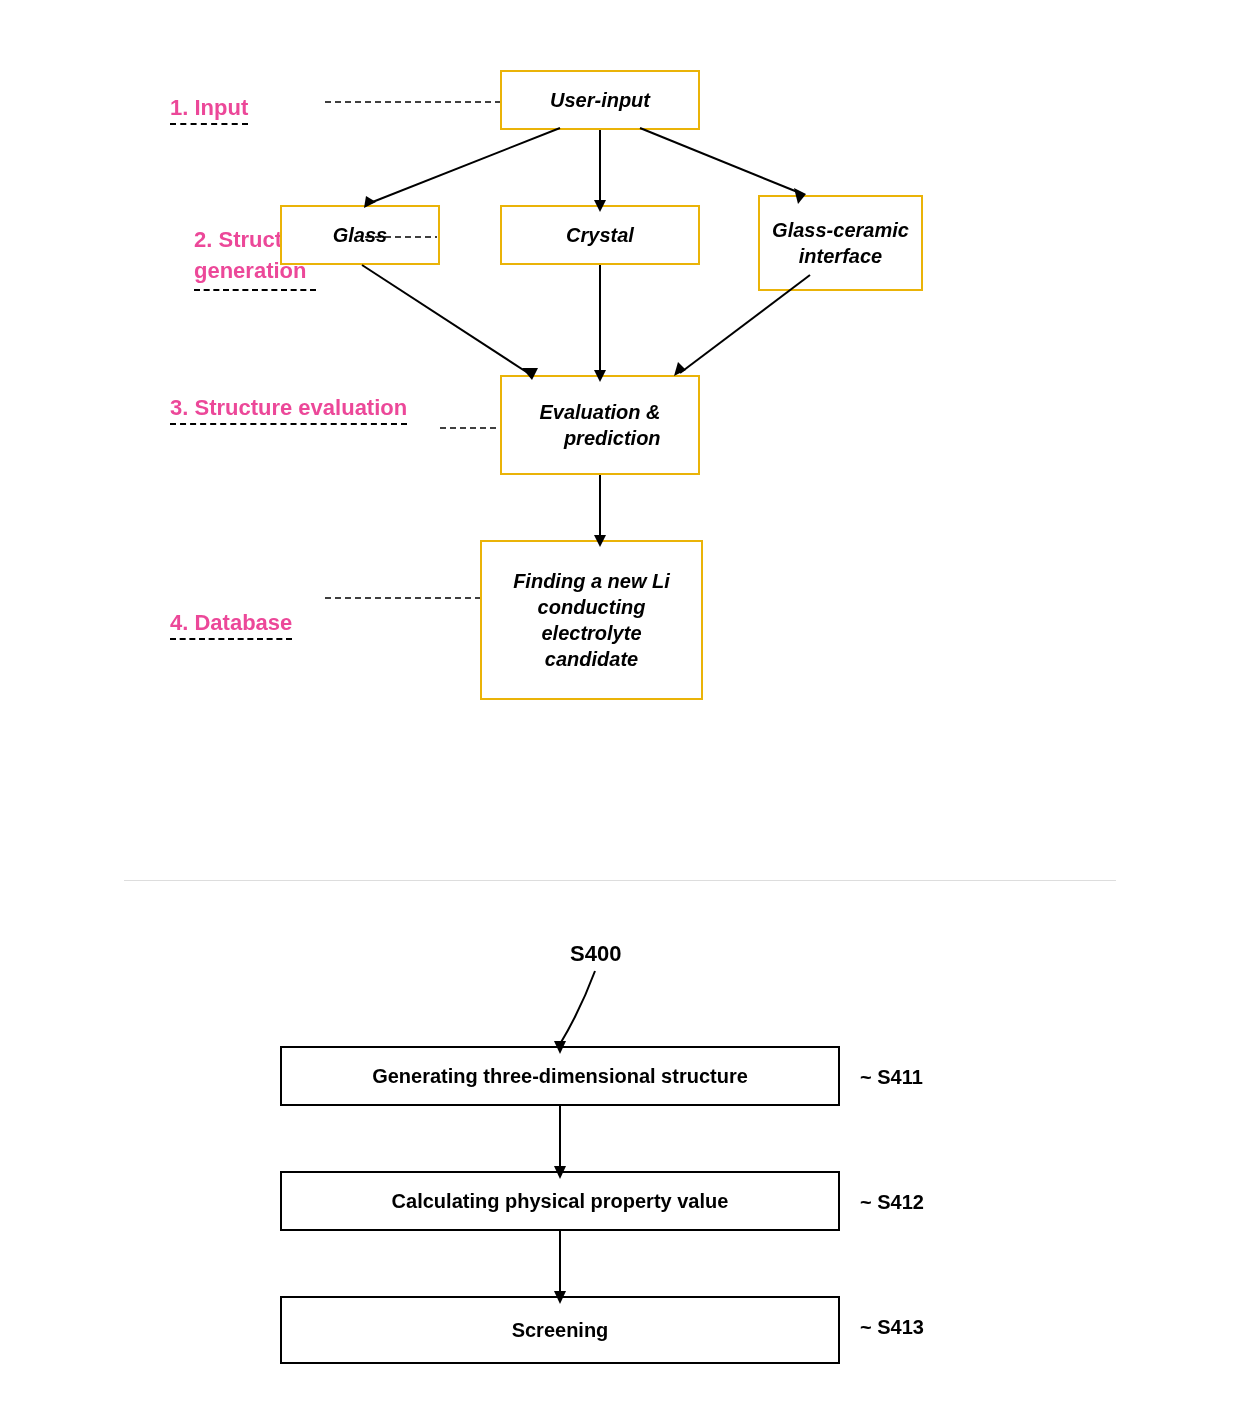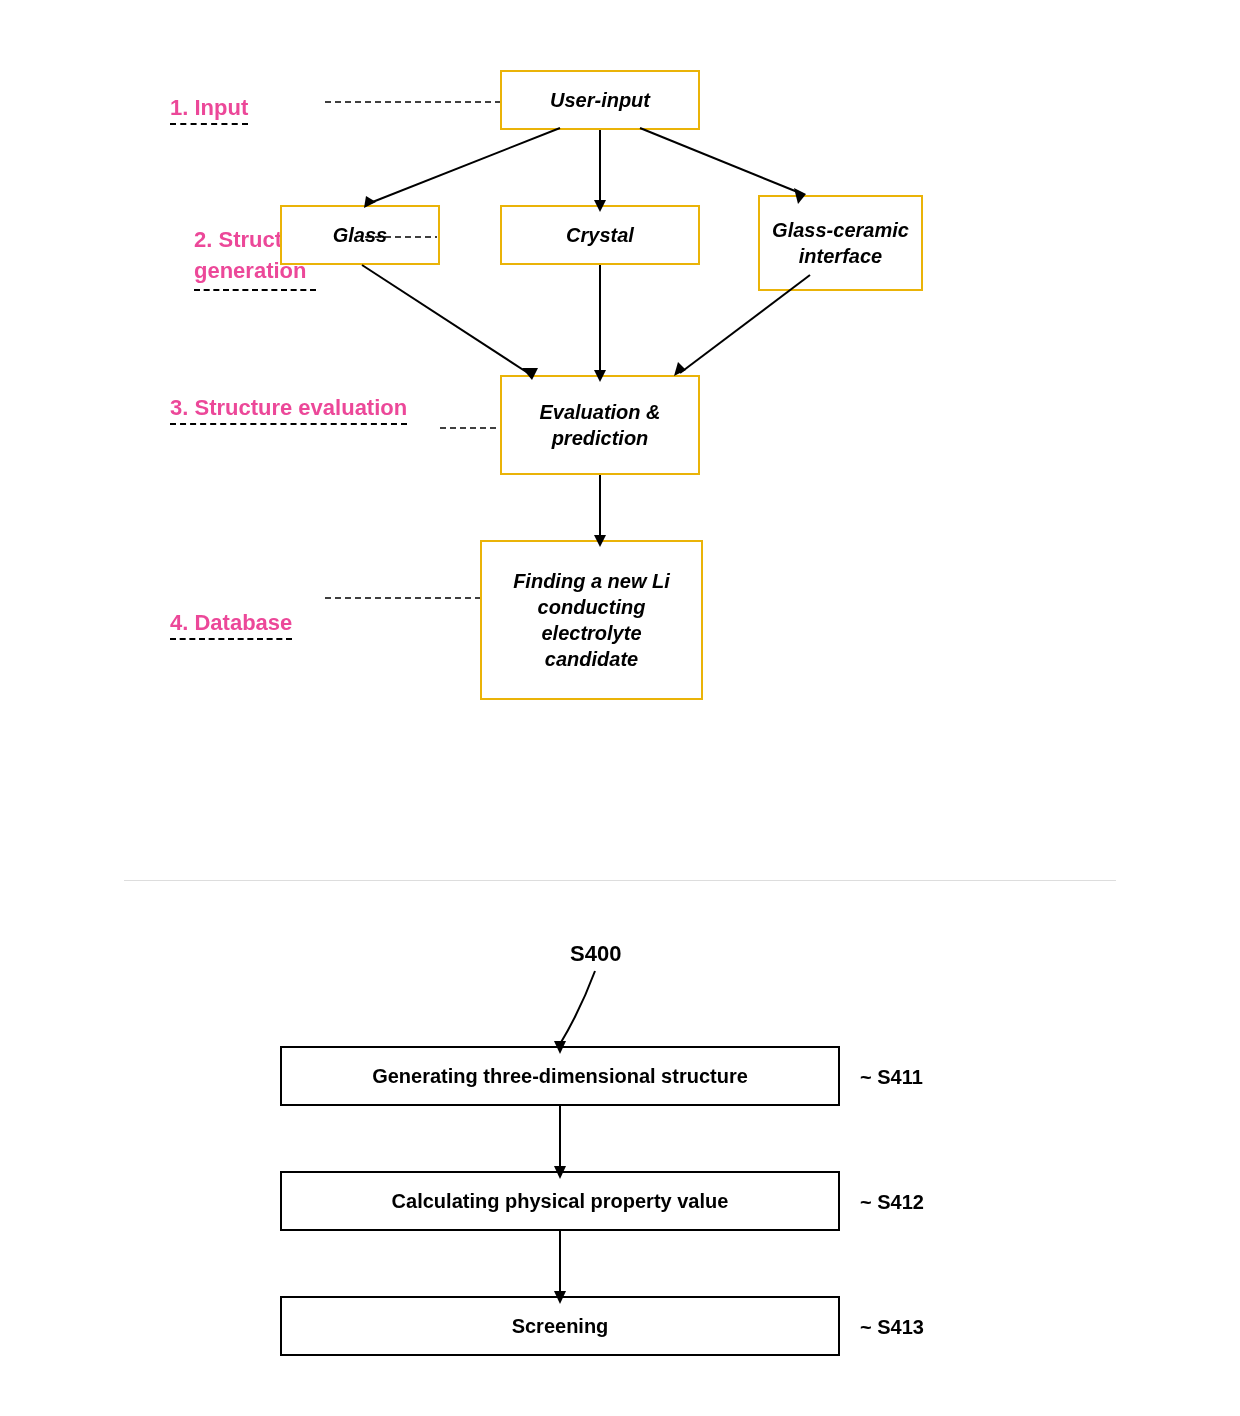--- a/index.html
+++ b/index.html
@@ -91,20 +91,21 @@
       height: 96px;
       margin-left: 28px;
     }
 
     
     .box-eval {
       top: 335px;
       left: 330px;
       width: 200px;
       height: 100px;
+      text-align: right;
     }
 
     
     .box-finding {
       top: 500px;
       left: 310px;
       width: 223px;
       height: 160px;
     }
 
@@ -190,21 +191,21 @@
       top: 230px;
       left: 60px;
       width: 560px;
       height: 60px;
     }
 
     .box2-screen {
       top: 355px;
       left: 60px;
       width: 560px;
-      height: 60px;
+      height: 68px;
     }
 
     
     .side-label {
       position: absolute;
       font-size: 20px;
       font-weight: bold;
     }
   </style>
 </head>

